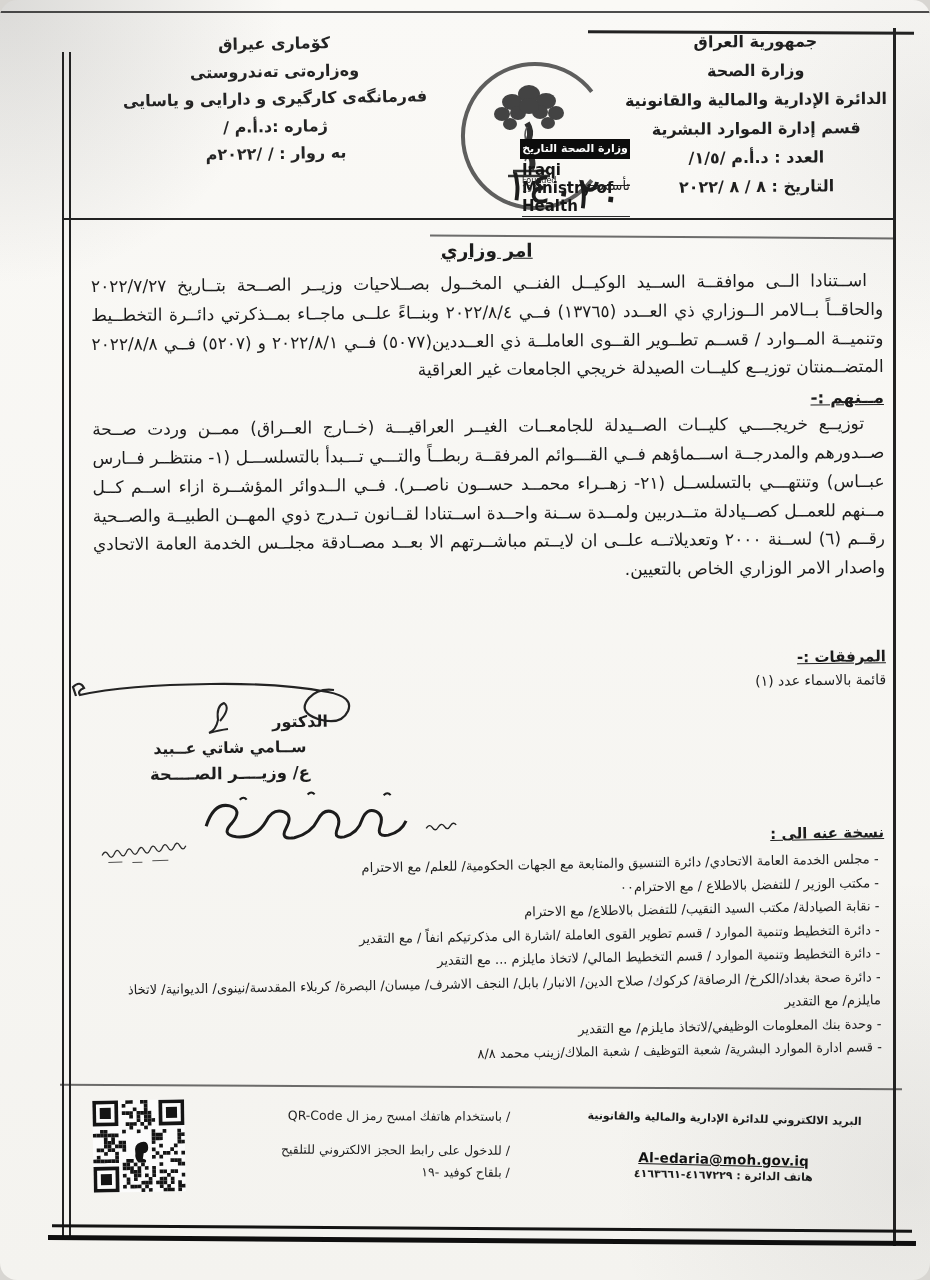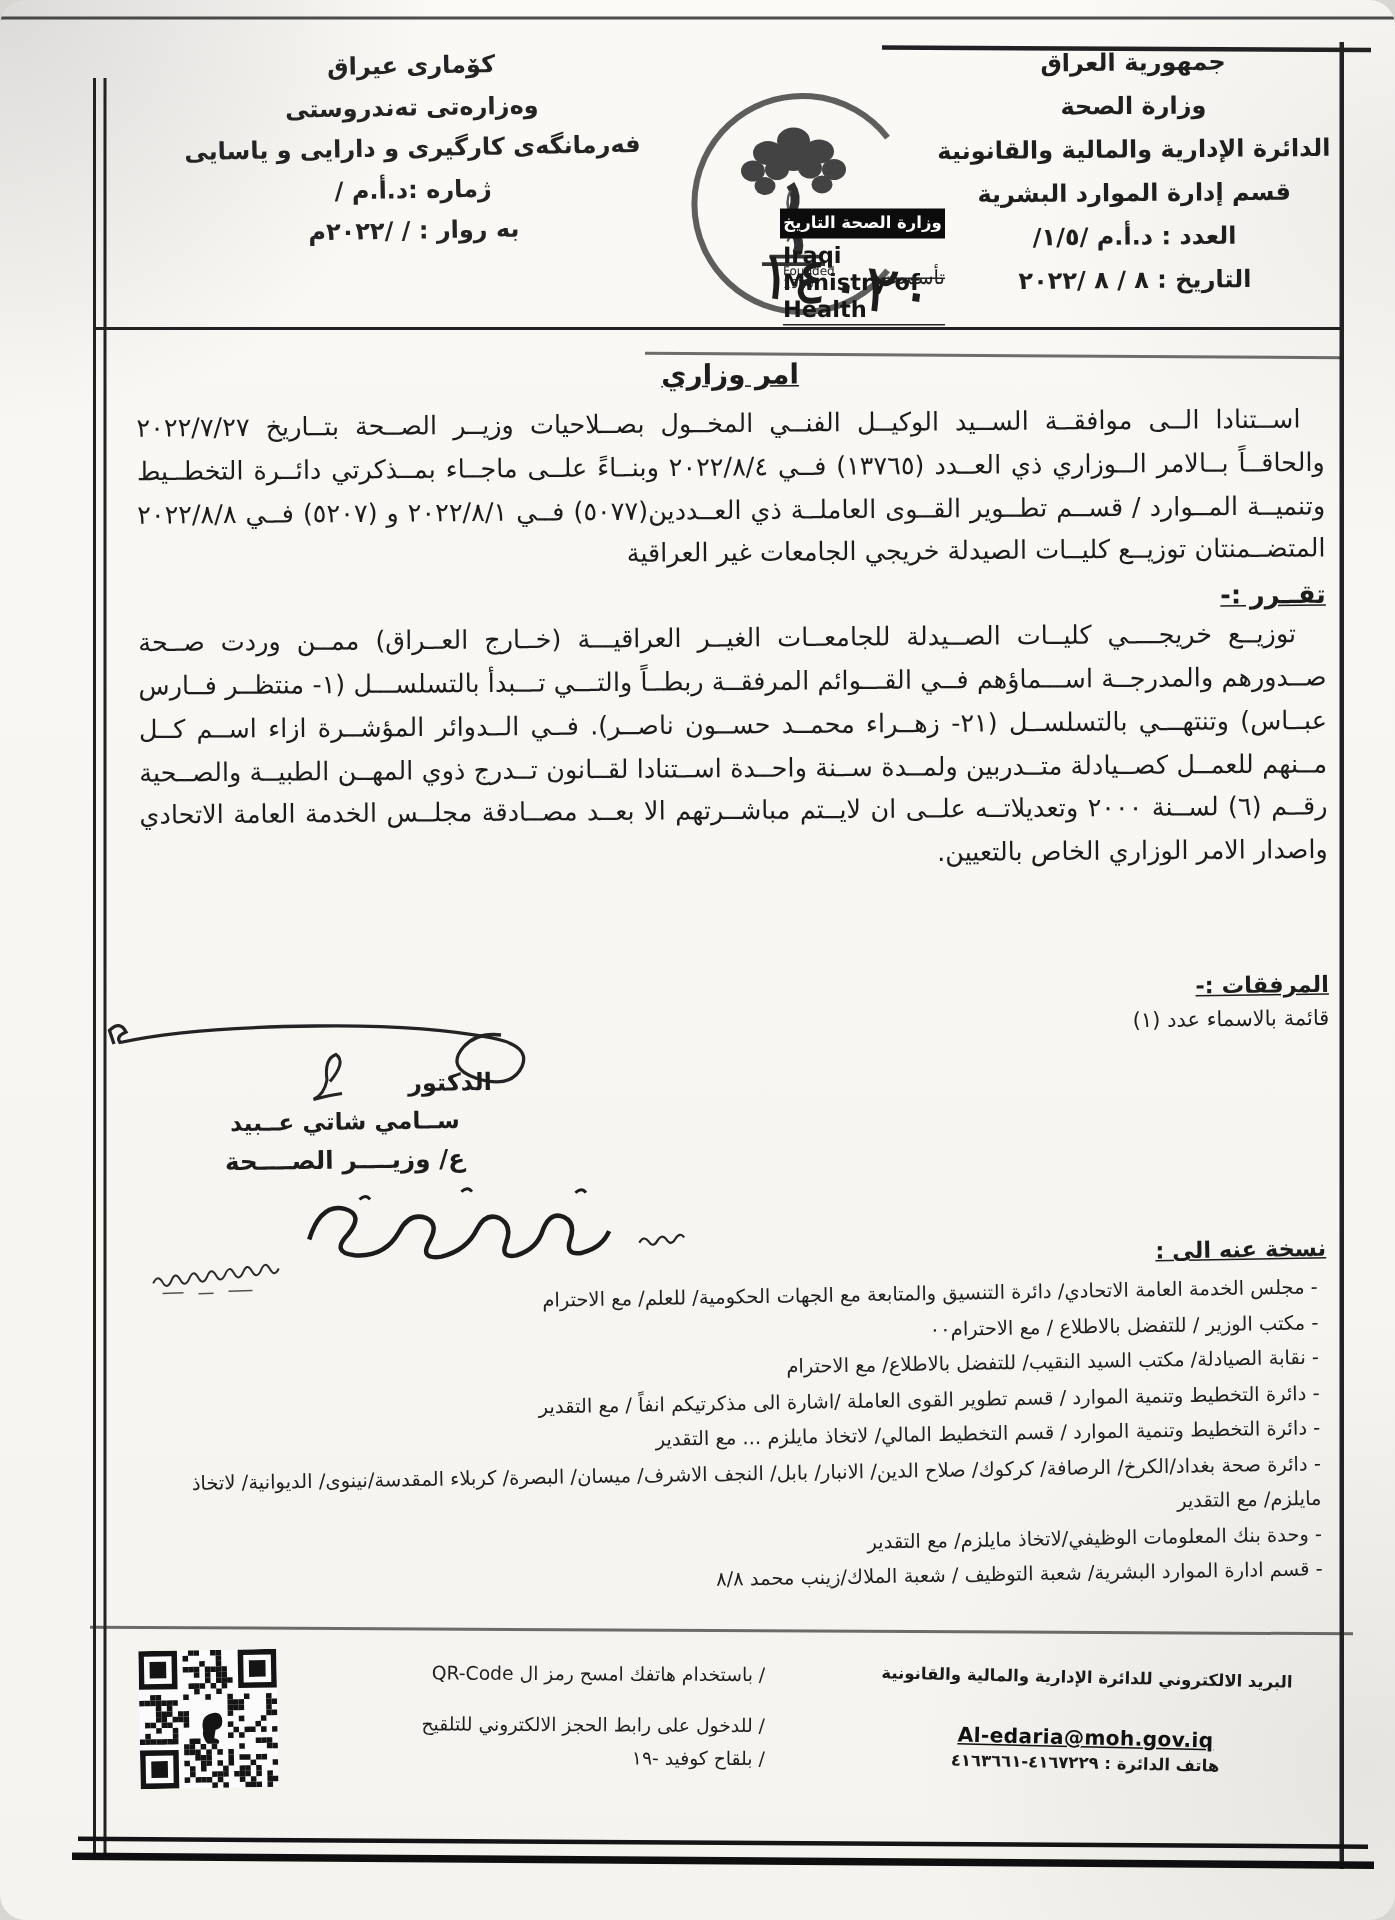--- a/index.html
+++ b/index.html
@@ -136,21 +136,21 @@
       <span>Founded 1920</span>
       <span class="ar">تأسست</span>
     </div>
   </div>
 
   <div class="abs hand-number">١٤٠٢٠</div>
 
   <div class="abs rtl order">
     <div class="order-title">امر وزاري</div>
     <div class="para p1">اســتنادا الــى موافقــة الســيد الوكيــل الفنــي المخــول بصــلاحيات وزيــر الصــحة بتــاريخ ٢٠٢٢/٧/٢٧ والحاقــاً بــالامر الــوزاري ذي العــدد (١٣٧٦٥) فــي ٢٠٢٢/٨/٤ وبنــاءً علــى ماجــاء بمــذكرتي دائــرة التخطــيط وتنميــة المــوارد / قســم تطــوير القــوى العاملــة ذي العــددين(٥٠٧٧) فــي ٢٠٢٢/٨/١ و (٥٢٠٧) فــي ٢٠٢٢/٨/٨ المتضــمنتان توزيــع كليــات الصيدلة خريجي الجامعات غير العراقية</div>
-    <div class="decision"><span>تقــرر :-</span></div>
+    <div class="decision"><span>مــنهم :-</span></div>
     <div class="para p2">توزيــع خريجــــي كليــات الصــيدلة للجامعــات الغيــر العراقيـــة (خــارج العــراق) ممــن وردت صــحة صــدورهم والمدرجــة اســـماؤهم فــي القـــوائم المرفقــة ربطــاً والتـــي تـــبدأ بالتسلســـل (١- منتظــر فــارس عبــاس) وتنتهـــي بالتسلســل (٢١- زهــراء محمــد حســون ناصــر). فــي الــدوائر المؤشــرة ازاء اســم كــل مــنهم للعمــل كصــيادلة متــدربين ولمــدة ســنة واحــدة اســتنادا لقــانون تــدرج ذوي المهــن الطبيــة والصــحية رقــم (٦) لســنة ٢٠٠٠ وتعديلاتــه علــى ان لايــتم مباشــرتهم الا بعــد مصــادقة مجلــس الخدمة العامة الاتحادي واصدار الامر الوزاري الخاص بالتعيين.</div>
   </div>
 
   <div class="abs rtl attachments">
     <div class="attach-h">المرفقات :-</div>
     <div class="attach-line">قائمة بالاسماء عدد (١)</div>
   </div>
 
   <svg class="abs flourish" width="312" height="88" viewBox="0 0 312 88">
     <path d="M8,30 l-3,-9 q7,-7 11,1 q-7,3 -4,7 q45,-10 130,-11 q72,-1 118,8 q26,5 20,19 q-7,15 -30,8 q-21,-7 -9,-21 q9,-10 25,-8" stroke="#232323" stroke-width="2.2" fill="none"></path>

